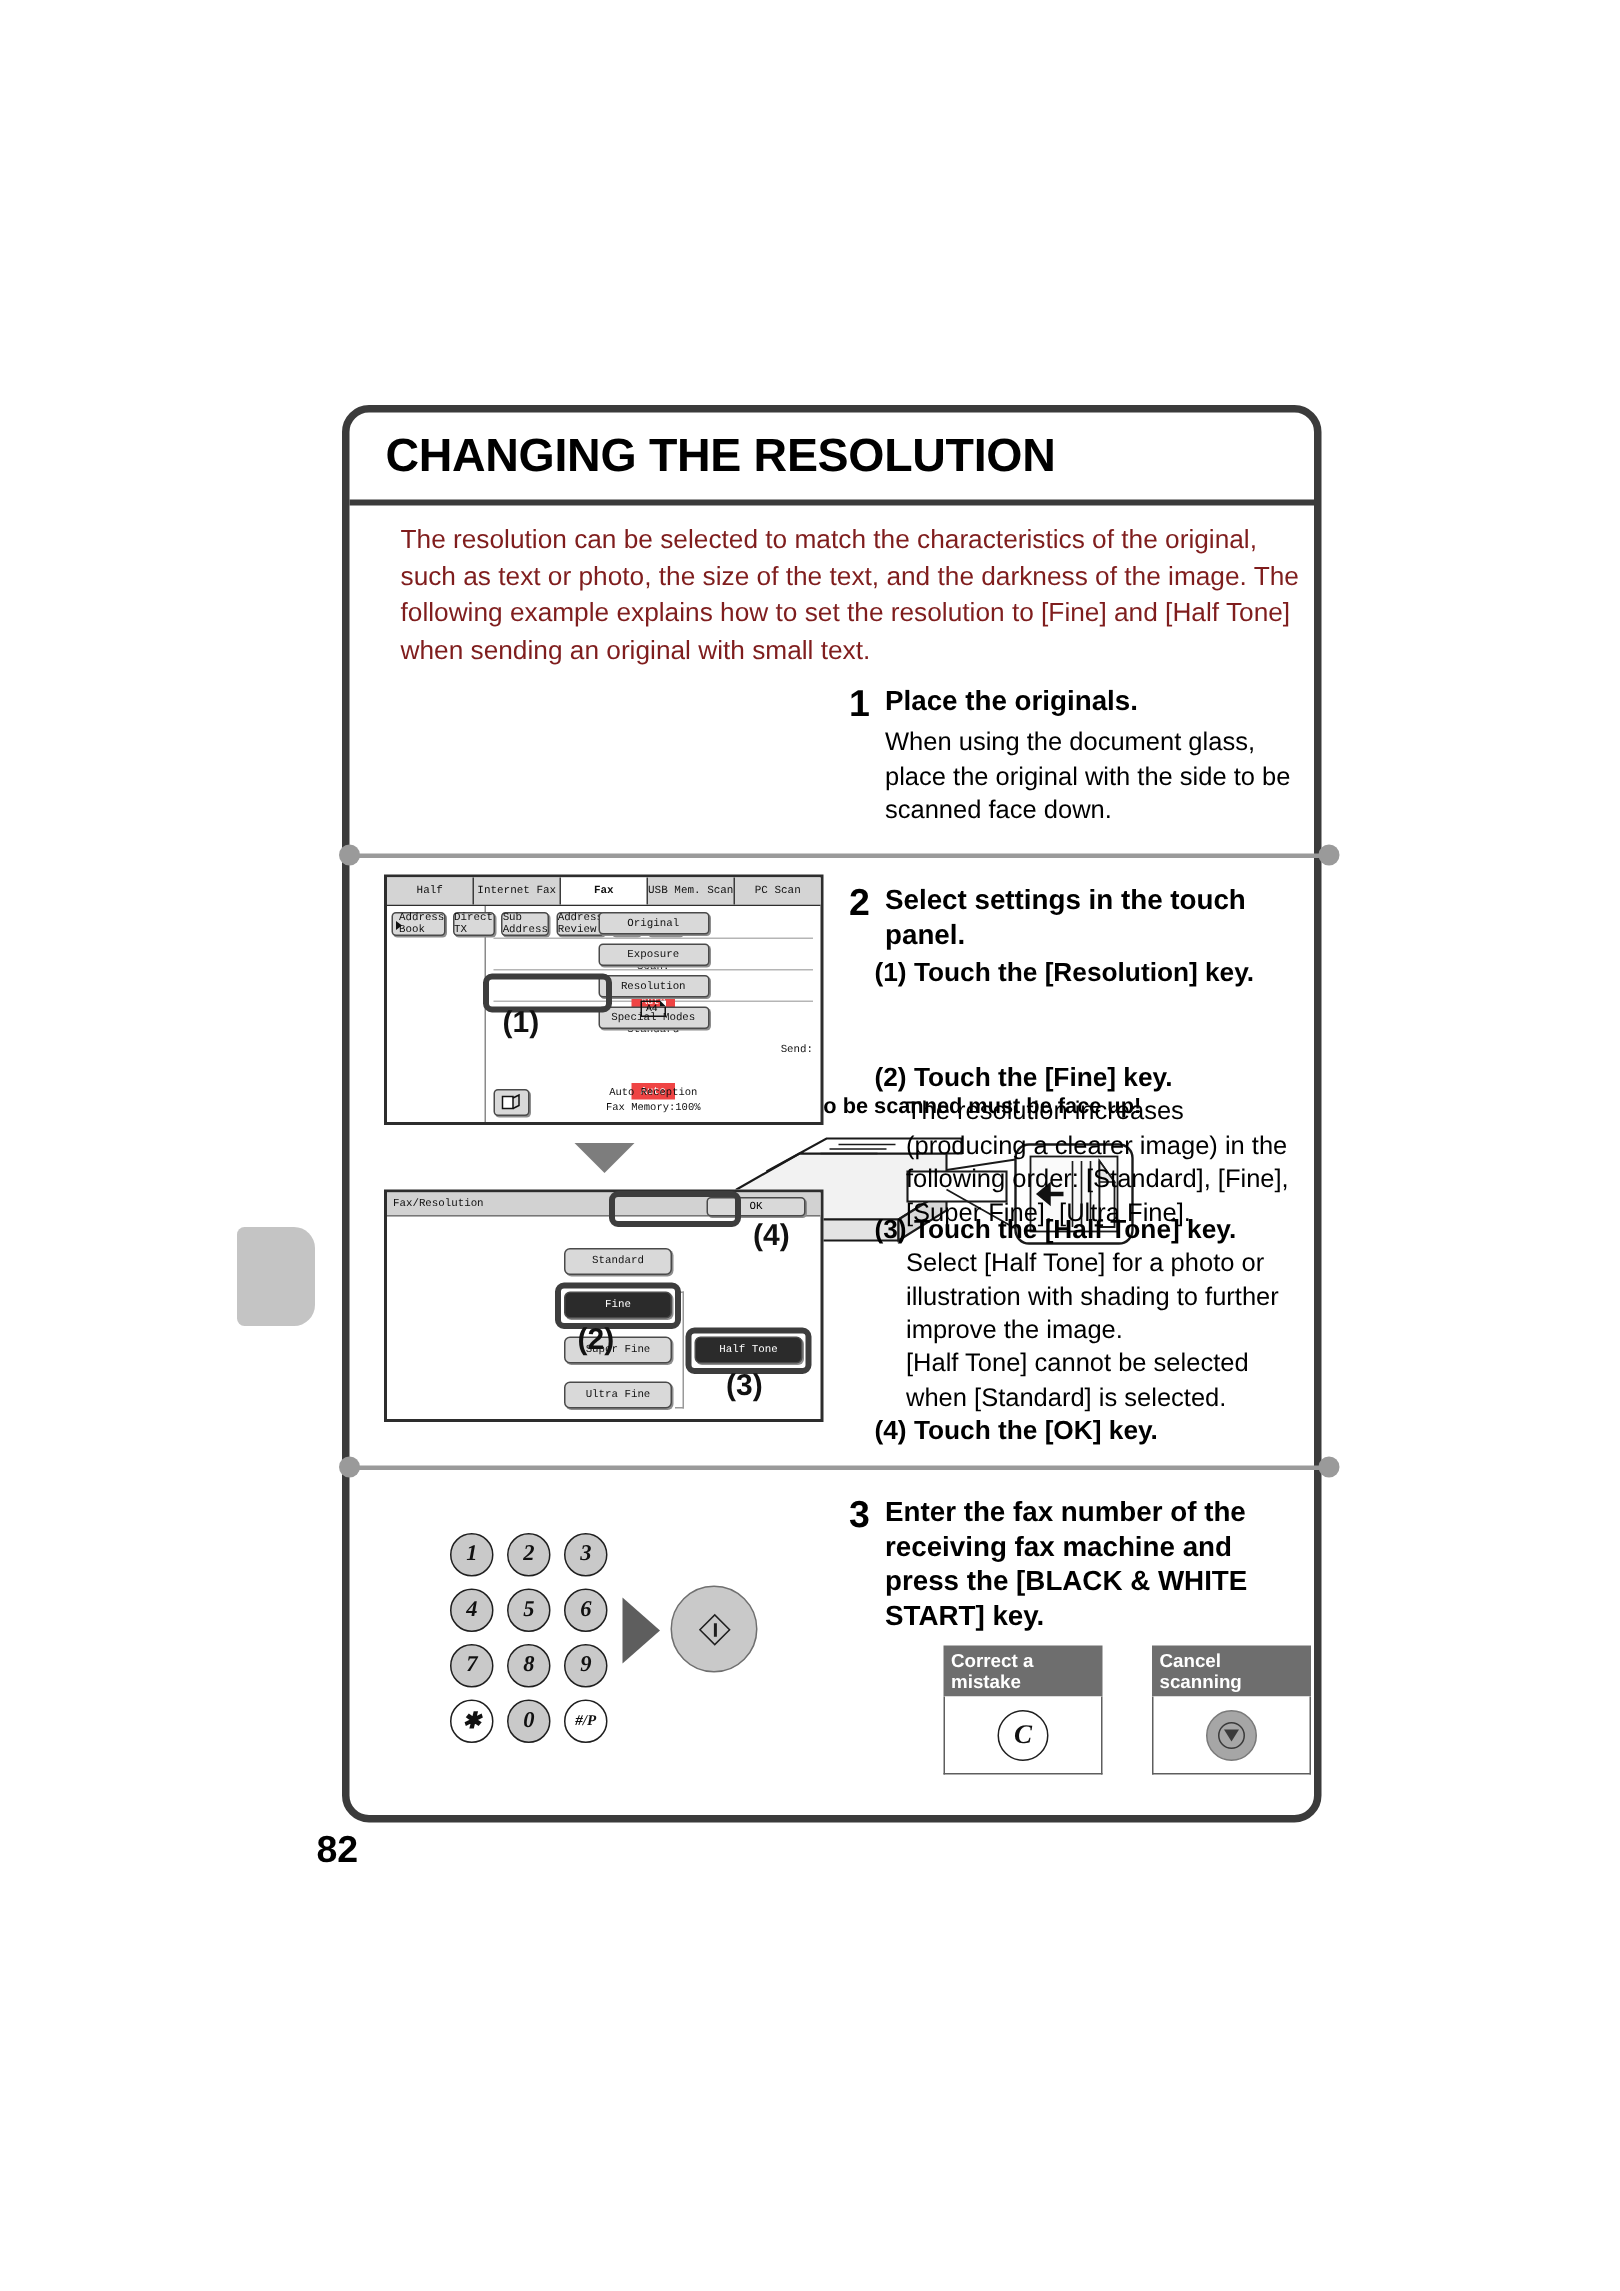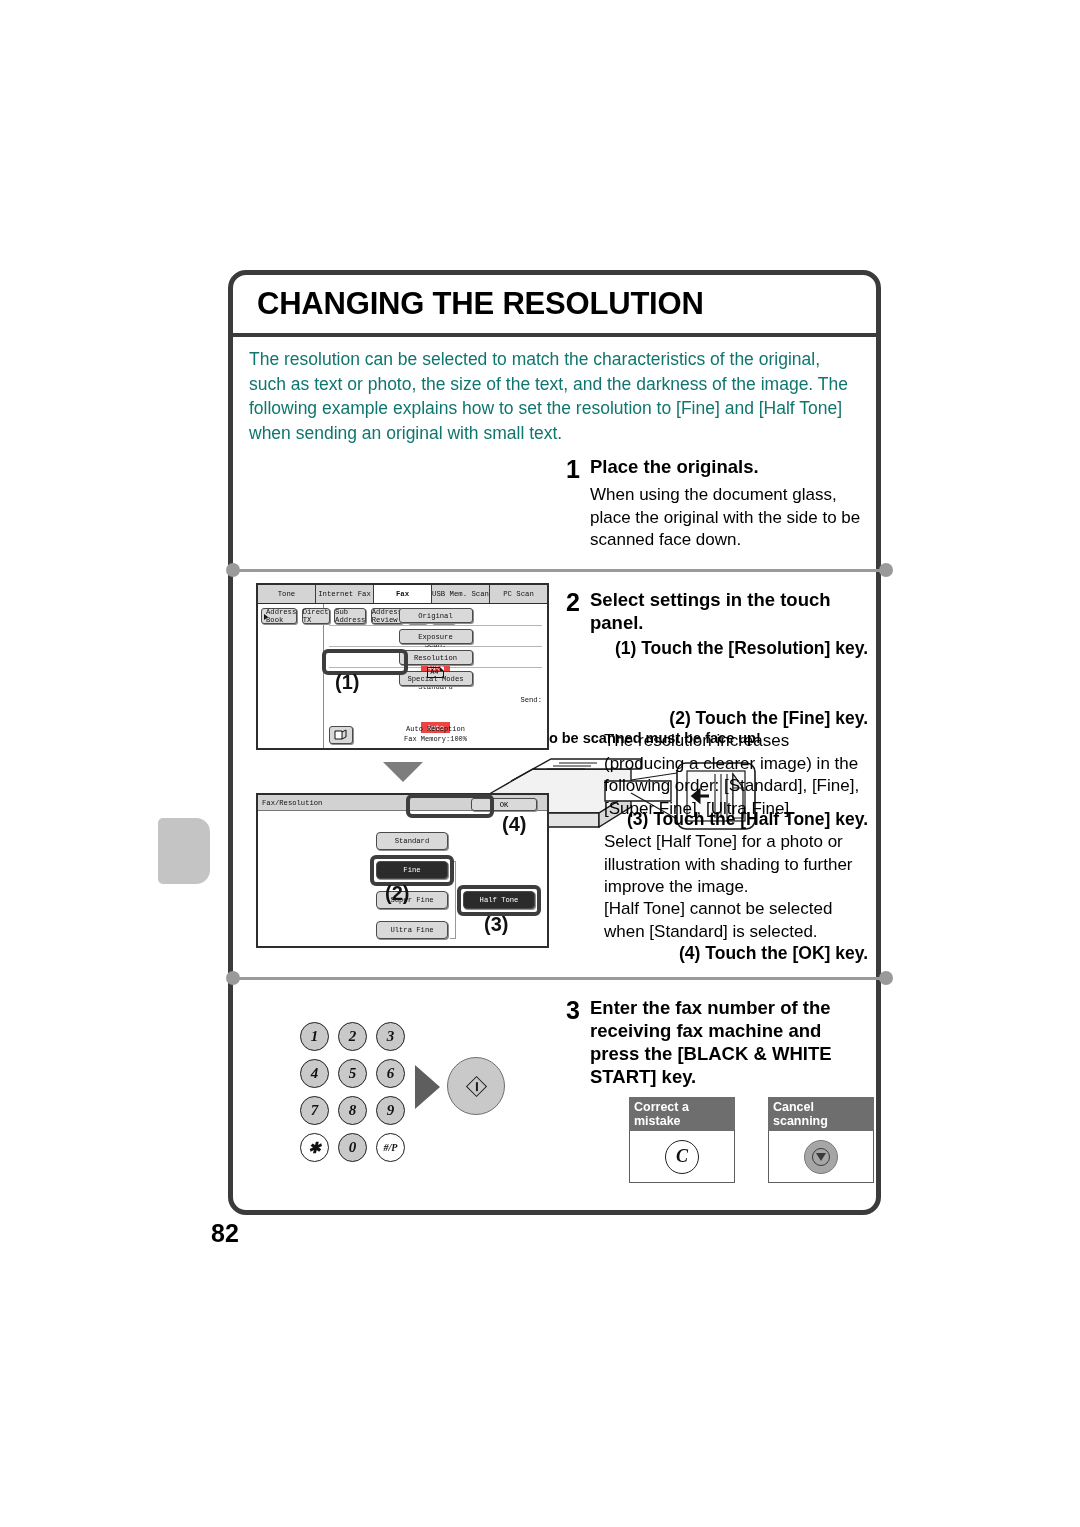--- a/index.html
+++ b/index.html
@@ -33,22 +33,22 @@
     position: absolute; left: 0; top: 0; right: 0; height: 62px;
     border-bottom: 4px solid #3b3b3b;
     display: flex; align-items: center;
   }
   .title-text {
     font-size: 31px; font-weight: bold; letter-spacing: -0.2px;
     color: #000; padding-left: 24px;
   }
 
   .intro {
-    position: absolute; left: 16px; top: 72px; width: 605px;
-    font-size: 17.5px; line-height: 24.5px; color: #0f766e;
+    position: absolute; left: 34px; top: 72px; width: 605px;
+    font-size: 17.5px; line-height: 24.5px; color: #7f1d1d;
   }
 
   
   .sep { position: absolute; left: -7px; width: 667px; height: 14px; }
   .sep .bar {
     position: absolute; left: 7px; right: 7px; top: 5.5px; height: 3px;
     background: #9a9a9a;
   }
   .sep .cap {
     position: absolute; top: 0; width: 14px; height: 14px;
@@ -64,21 +64,20 @@
   .step-head {
     position: absolute; font-size: 18.5px; font-weight: bold; color: #000;
     line-height: 23px;
   }
   .step-body {
     position: absolute; font-size: 17px; color: #000; line-height: 22.5px;
   }
   .sub-head {
     position: absolute; font-size: 17.5px; font-weight: bold; color: #000;
     line-height: 22px;
-    text-align: right;
   }
 
   
   .face-up-note {
     position: absolute; left: 243px; top: 455px; width: 290px;
     font-size: 14.5px; font-weight: bold; color: #000; text-align: center;
   }
   .mfp-art { position: absolute; left: 248px; top: 472px; }
 
   
@@ -317,21 +316,21 @@
     <div class="step-body" style="left:357px; top:209px; width:272px;">When using the document glass, place the original with the side to be scanned face down.</div>
 
     <div class="sep" style="top:288px;">
       <div class="cap l"></div>
         <div class="bar"></div>
         <div class="cap r"></div>
     </div>
 
     <div class="panel" style="left:23px; top:308px; width:293px; height:167px;">
       <div class="panel-tabs">
-        <div class="ptab">Tone</div>
+        <div class="ptab">Half</div>
         <div class="ptab">Internet Fax</div>
         <div class="ptab active">Fax</div>
         <div class="ptab">USB Mem. Scan</div>
         <div class="ptab">PC Scan</div>
       </div>
 
       <div class="panel-body">
         <div class="panel-side">
           <div class="skey arrow">Address Book</div>
           <div class="skey">Direct TX</div>

